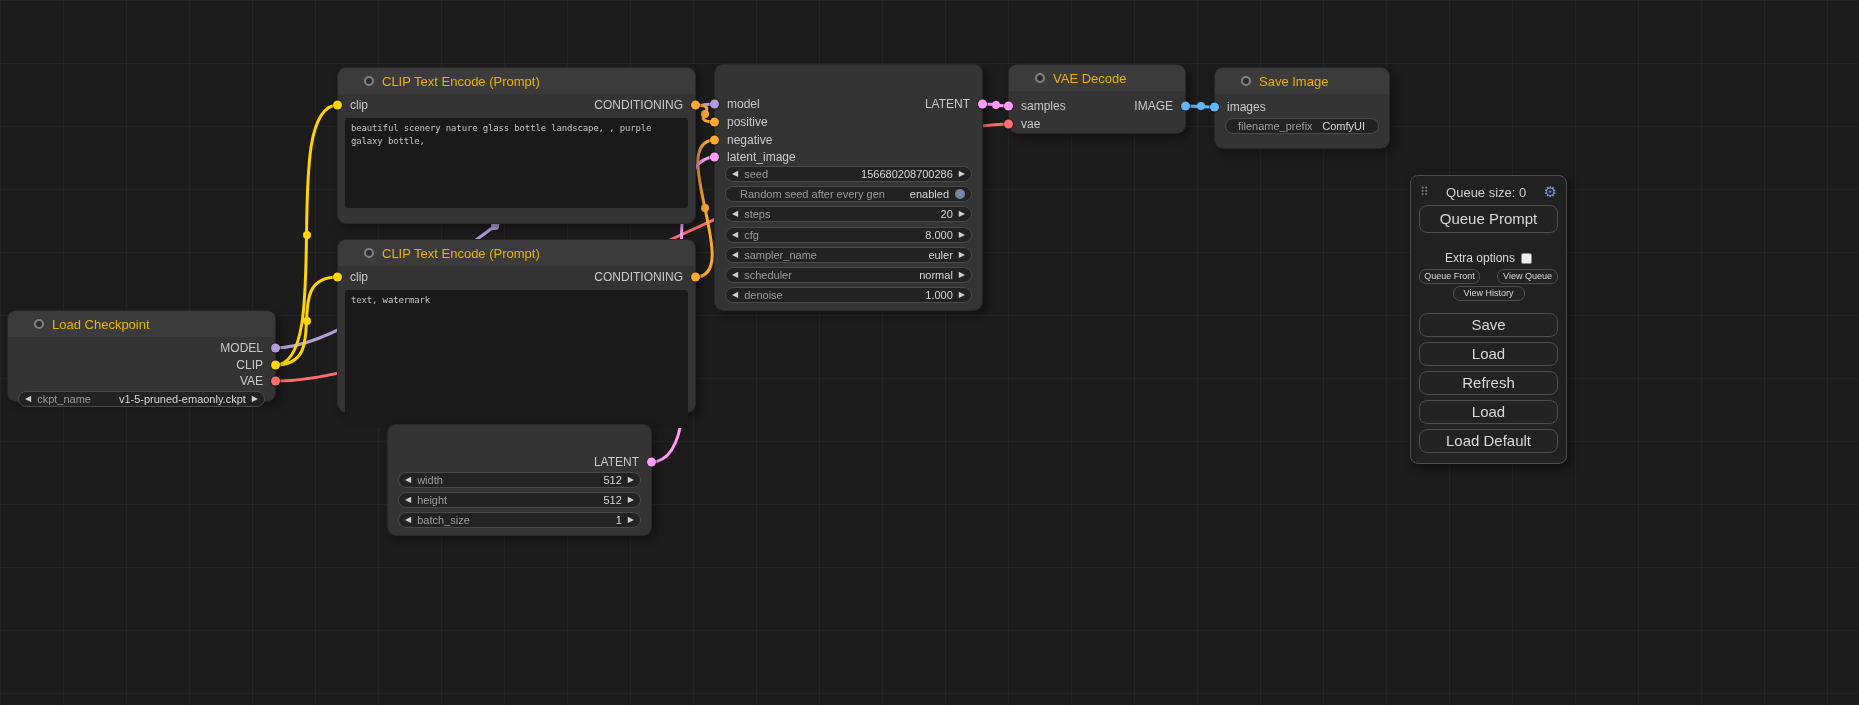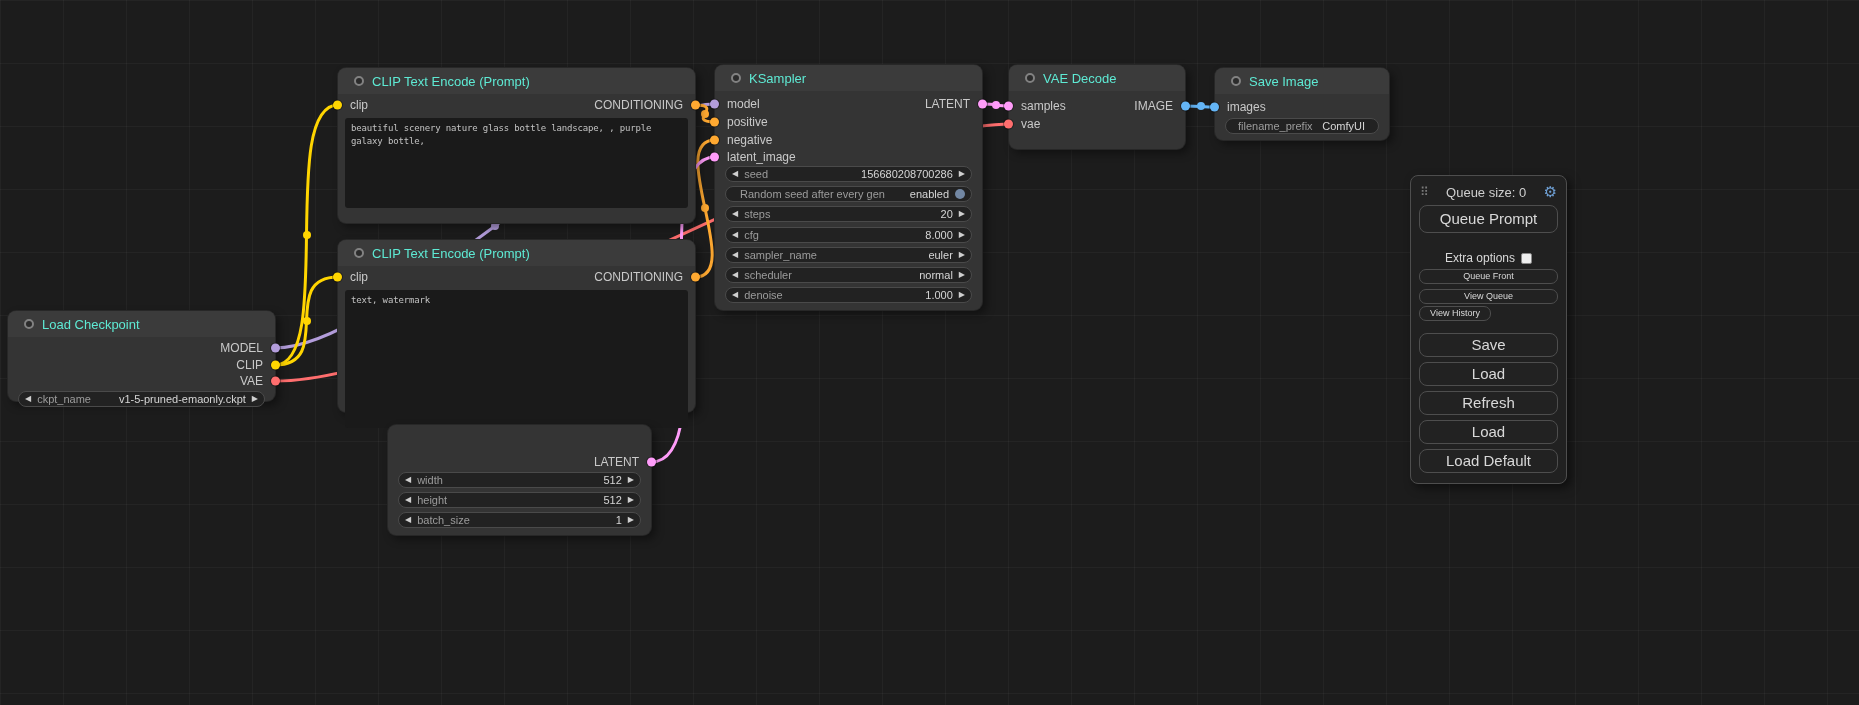--- a/index.html
+++ b/index.html
@@ -7,22 +7,22 @@
               font-family:"Liberation Sans", sans-serif; }
   #canvas { position:relative; width:1859px; height:705px; background-color:#1c1c1c;
     background-image:
       linear-gradient(rgba(255,255,255,.035) 1px, transparent 1px),
       linear-gradient(90deg, rgba(255,255,255,.035) 1px, transparent 1px);
     background-size:63px 63px; }
   #links { position:absolute; left:0; top:0; z-index:1; }
 
   .node { position:absolute; z-index:2; background:#343434; border-radius:8px;
           box-shadow:0 0 0 1px #272727, 4px 4px 10px rgba(0,0,0,.45); }
-  .node-title { height:26px; display:flex; align-items:center; gap:8px; padding:0 16px;
-                background:#3b3b3b; border-radius:8px 8px 0 0; color:#5eead4; font-size:13px;
+  .node-title { height:26px; display:flex; align-items:center; gap:8px; padding:0 26px;
+                background:#3b3b3b; border-radius:8px 8px 0 0; color:#eab308; font-size:13px;
                 cursor:move; }
   .collapse-dot { width:10px; height:10px; border-radius:50%; border:2px solid #828282;
                   background:#2b2b2b; flex:none; }
 
   .srow { position:absolute; left:0; right:0; height:16px; display:flex; align-items:center;
           justify-content:space-between; padding:0 12px; font-size:12px; color:#c9c9c9; }
   .srow .in-label { margin-right:auto; }
   .srow .out-label { margin-left:auto; }
   .dot { position:absolute; top:50%; transform:translateY(-50%); width:9px; height:9px;
          border-radius:50%; box-shadow:0 0 0 1px rgba(0,0,0,.35); cursor:crosshair; }
@@ -51,21 +51,21 @@
   .gear { color:#6e9fd4; font-size:15px; cursor:pointer; }
   .btn { display:block; width:100%; background:#222; border:1px solid #4e4e4e; color:#d9d9d9;
          border-radius:8px; font-family:inherit; cursor:pointer; }
   .queue-btn { font-size:15px; padding:4px 0 5px; }
   .btn.big { font-size:15px; padding:2px 0 3px; }
   .btn.tiny { font-size:9px; padding:1px 0 2px; border-radius:7px; }
   .extra-row { display:flex; align-items:center; justify-content:center; gap:6px;
                font-size:12px; color:#d9d9d9; margin:18px 0 4px; }
   .checkbox { width:11px; height:11px; background:#efefef; border:1px solid #8a8a8a;
               border-radius:2px; cursor:pointer; }
-  .small-row { display:flex; gap:5px; margin:2px 0;flex-direction:column; }
+  .small-row { display:flex; gap:17px; margin:2px 0; }
   .small-row .btn.tiny { flex:1; }
   .small-row.center { justify-content:center; }
   .small-row.center .btn.tiny { flex:none; width:72px; }
   .big-group { display:flex; flex-direction:column; gap:5px; margin-top:12px; }
 </style>
 </head>
 <body>
 
 <div id="canvas">
 
@@ -166,24 +166,20 @@
     </div>
     <div class="widget" style="top:87px">
       <span class="w-arrow">◀</span>
       <span>batch_size</span>
       <span class="w-value">1</span>
       <span class="w-arrow">▶</span>
     </div>
   </div>
 
   <div class="node" style="left:715px; top:65px; width:267px; height:245px;">
-    <div class="node-title">
-      <span class="collapse-dot"></span>
-      <span>KSampler</span>
-    </div>
     <div class="srow" style="top:31px">
       <span class="dot in c-model"></span>
       <span class="in-label">model</span>
       <span class="out-label">LATENT</span>
       <span class="dot out c-latent"></span>
     </div>
     <div class="srow" style="top:49px">
       <span class="dot in c-cond"></span>
       <span class="in-label">positive</span>
     </div>
@@ -231,38 +227,38 @@
       <span class="w-arrow">▶</span>
     </div>
     <div class="widget" style="top:222px">
       <span class="w-arrow">◀</span>
       <span>denoise</span>
       <span class="w-value">1.000</span>
       <span class="w-arrow">▶</span>
     </div>
   </div>
 
-  <div class="node" style="left:1009px; top:65px; width:176px; height:84px;">
+  <div class="node" style="left:1009px; top:65px; width:176px; height:68px;">
     <div class="node-title">
       <span class="collapse-dot"></span>
       <span>VAE Decode</span>
     </div>
     <div class="srow" style="top:33px">
       <span class="dot in c-latent"></span>
       <span class="in-label">samples</span>
       <span class="out-label">IMAGE</span>
       <span class="dot out c-image"></span>
     </div>
     <div class="srow" style="top:51px">
       <span class="dot in c-vae"></span>
       <span class="in-label">vae</span>
     </div>
   </div>
 
-  <div class="node" style="left:1215px; top:68px; width:174px; height:72px;">
+  <div class="node" style="left:1215px; top:68px; width:174px; height:80px;">
     <div class="node-title">
       <span class="collapse-dot"></span>
       <span>Save Image</span>
     </div>
     <div class="srow" style="top:31px">
       <span class="dot in c-image"></span>
       <span class="in-label">images</span>
     </div>
     <div class="widget" style="top:50px; padding-left:12px;">
       <span>filename_prefix</span>

